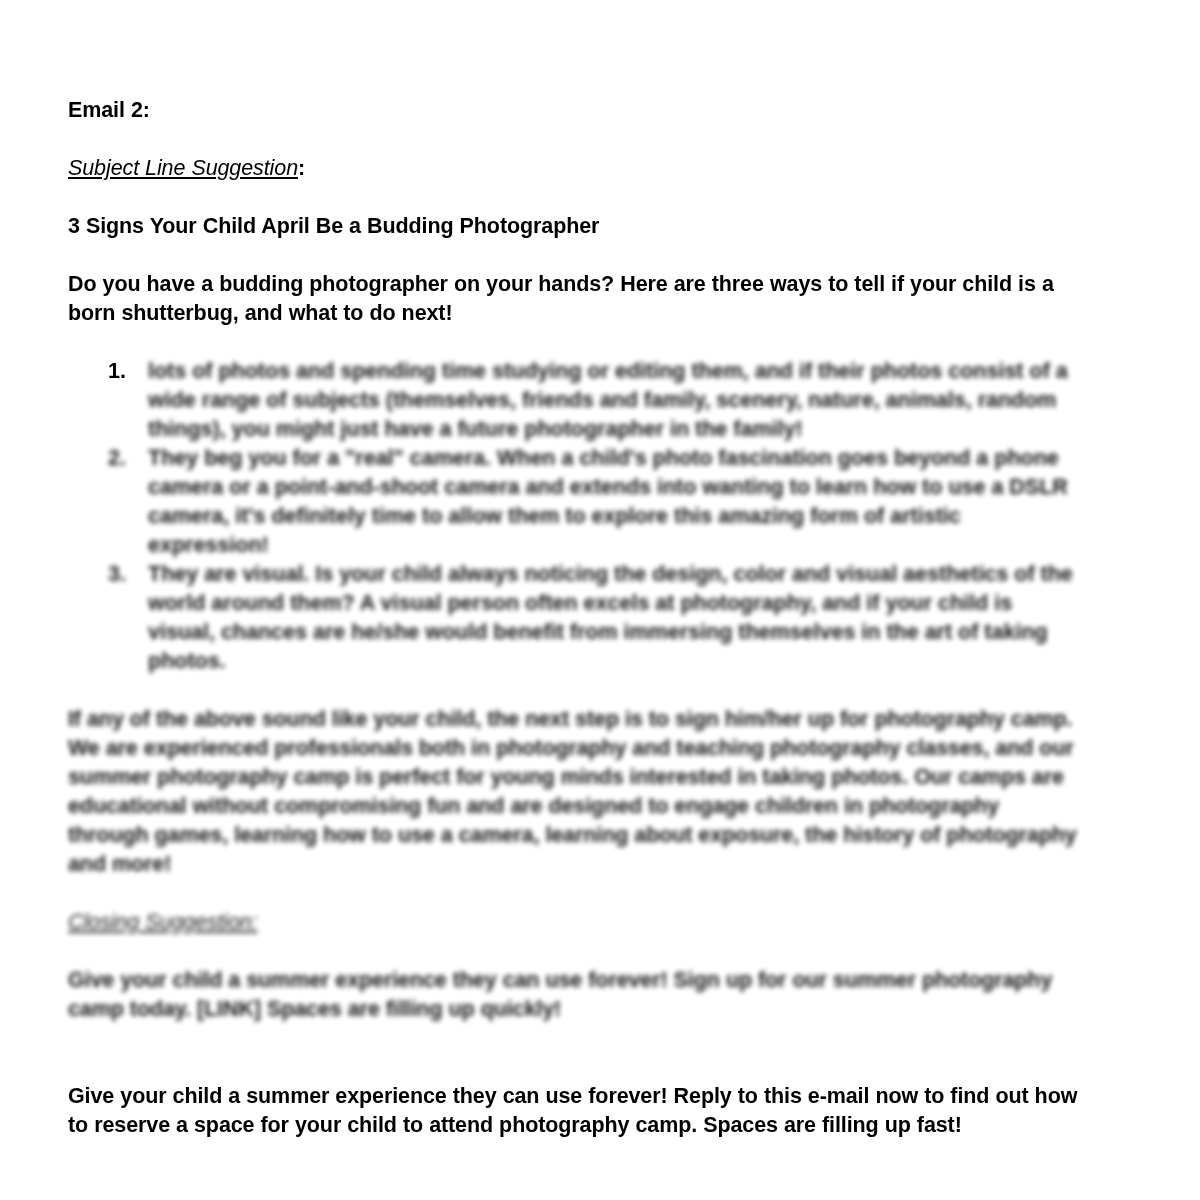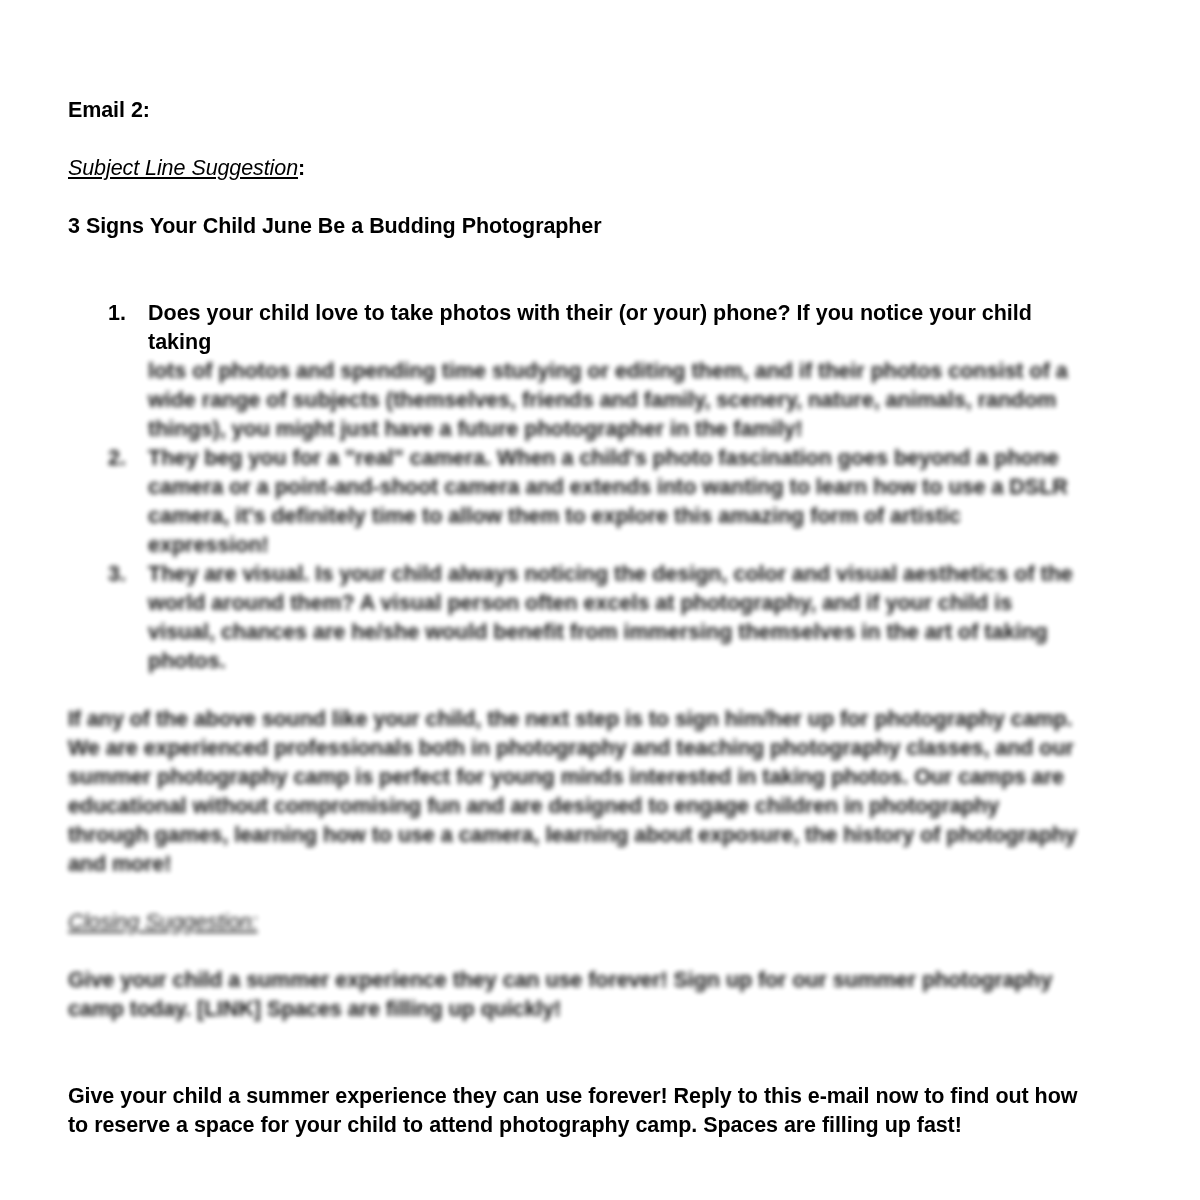--- a/index.html
+++ b/index.html
@@ -125,32 +125,32 @@
   <div class="doc-body">
 
     <div class="para heading-label">Email 2:</div>
 
     <div class="spacer"></div>
 
     <div class="para"><span class="underline-italic">Subject Line Suggestion</span><span class="bold">:</span></div>
 
     <div class="spacer"></div>
 
-    <div class="para bold">3 Signs Your Child June Be a Budding Photographer</div>
+    <div class="para bold">3 Signs Your Child April Be a Budding Photographer</div>
 
     <div class="spacer"></div>
 
+    <div class="para bold">Do you have a budding photographer on your hands? Here are three ways to tell if your child is a born shutterbug, and what to do next!</div>
 
     <div class="spacer"></div>
 
     <div class="list-block">
       <ol class="numbered">
         <li>
           <span class="num bold">1.</span>
-          <span class="li-text bold clip-sharp">Does your child love to take photos with their (or your) phone? If you notice your child taking</span>
           <span class="li-text bold blurred">lots of photos and spending time studying or editing them, and if their photos consist of a wide range of subjects (themselves, friends and family, scenery, nature, animals, random things), you might just have a future photographer in the family!</span>
         </li>
         <li>
           <span class="num bold blurred">2.</span>
           <span class="li-text bold blurred">They beg you for a "real" camera. When a child's photo fascination goes beyond a phone camera or a point-and-shoot camera and extends into wanting to learn how to use a DSLR camera, it's definitely time to allow them to explore this amazing form of artistic expression!</span>
         </li>
         <li>
           <span class="num bold blurred">3.</span>
           <span class="li-text bold blurred">They are visual. Is your child always noticing the design, color and visual aesthetics of the world around them? A visual person often excels at photography, and if your child is visual, chances are he/she would benefit from immersing themselves in the art of taking photos.</span>
         </li>

